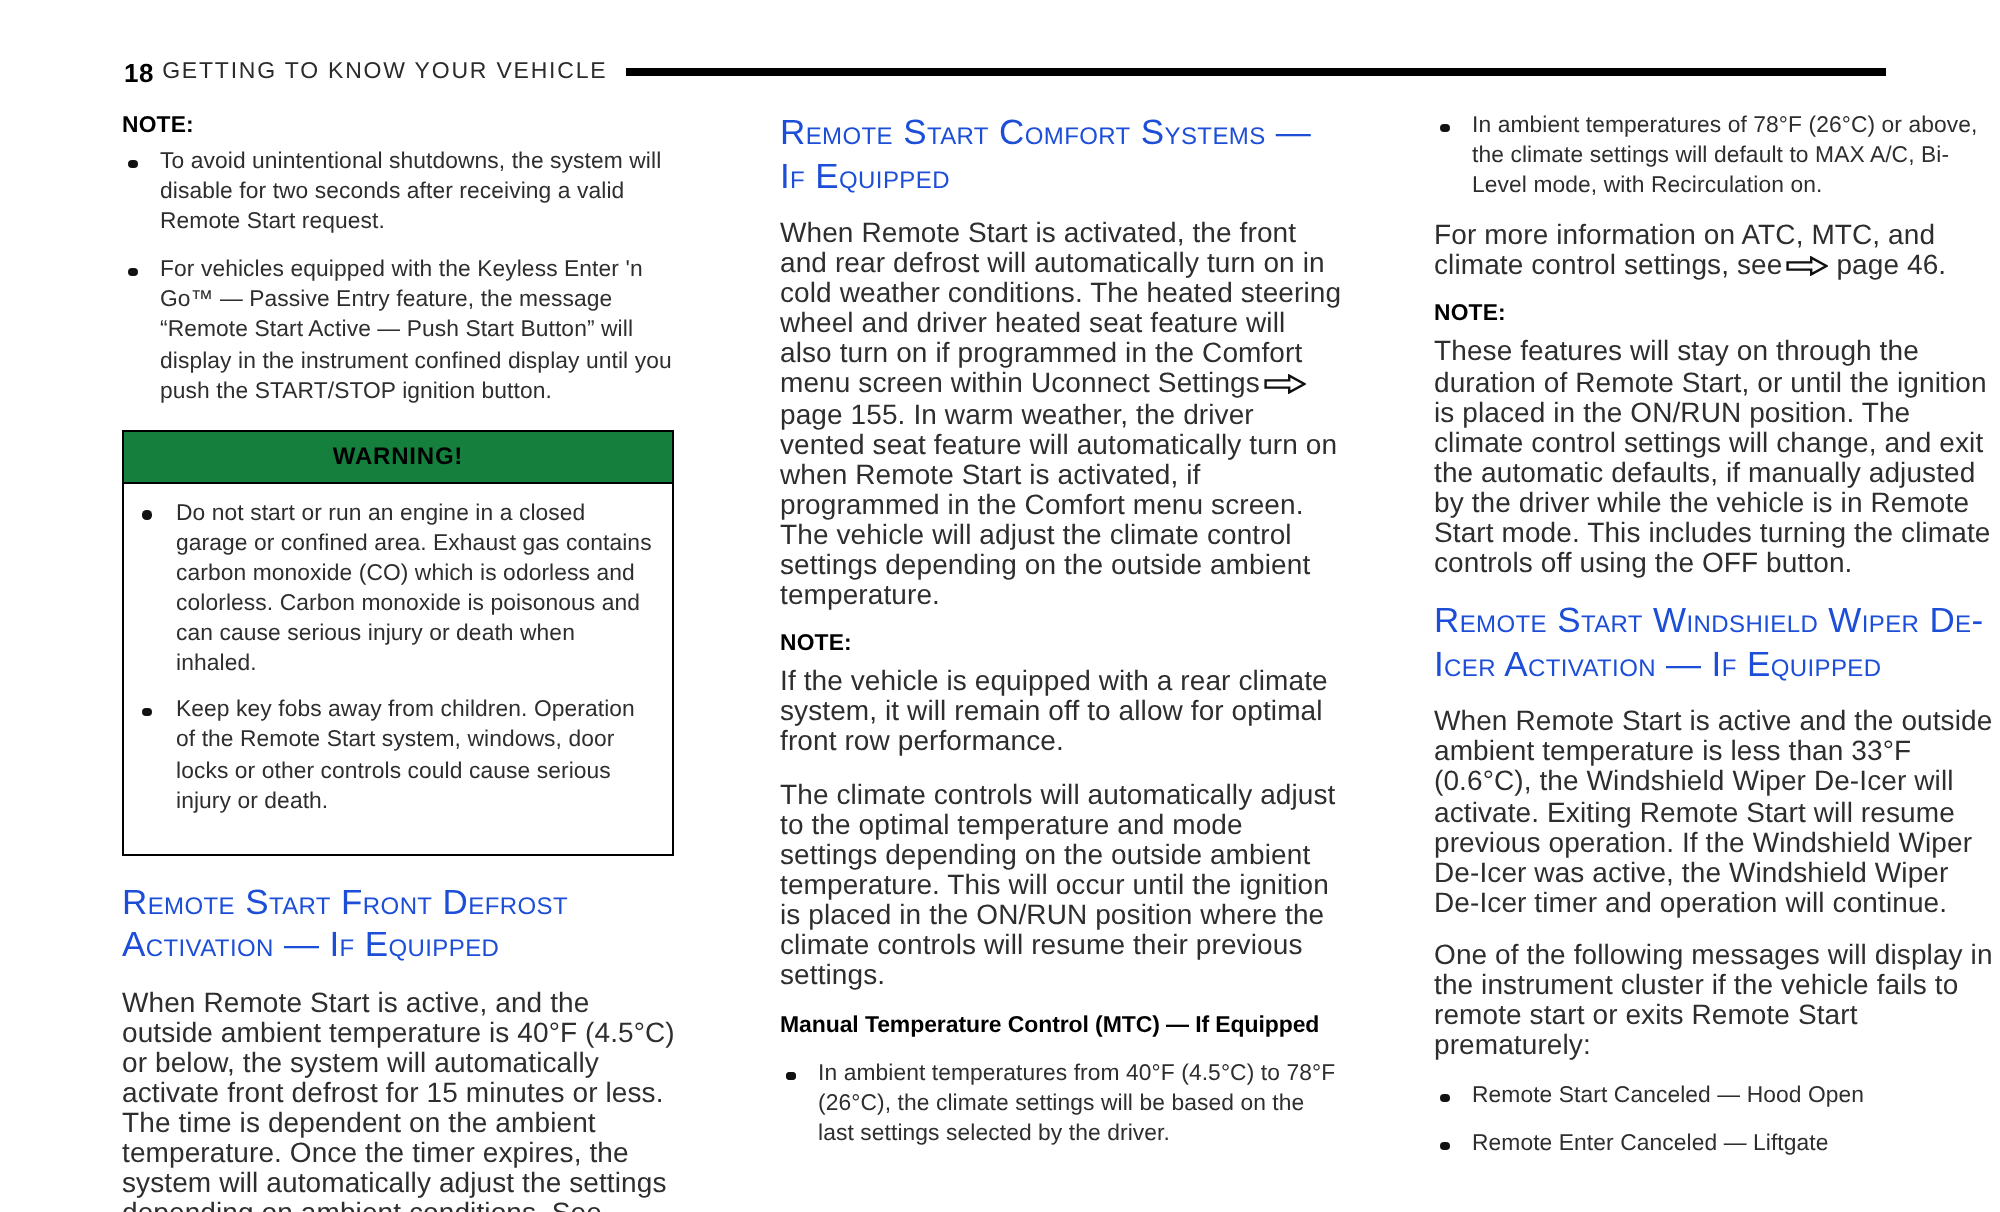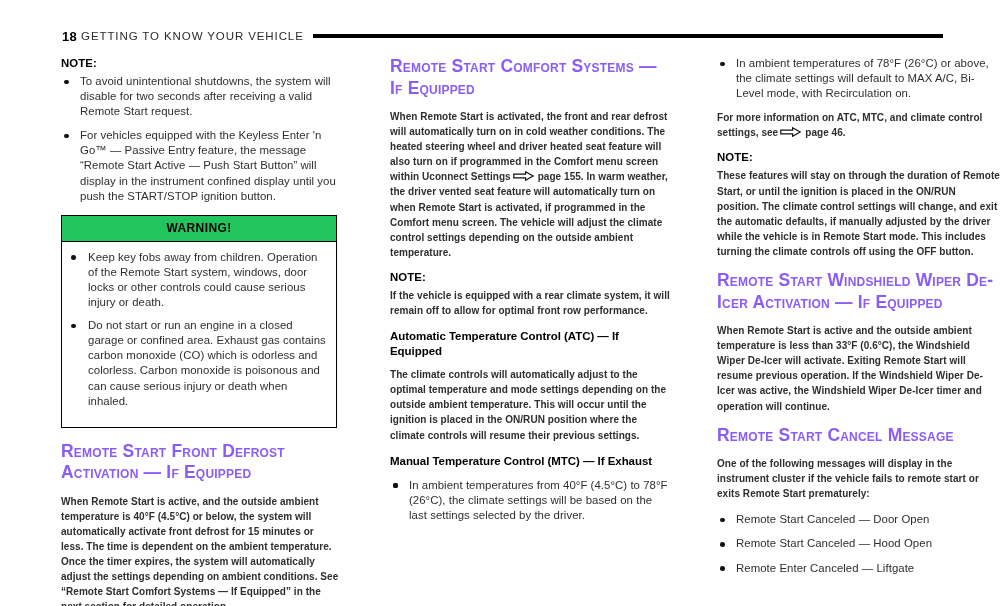--- a/index.html
+++ b/index.html
@@ -69,44 +69,43 @@
     box-sizing: border-box;
     width: 293px;
   }
   .col-1 { margin-left: 61px; width: 278px; }
   .col-2 { margin-left: 23px; width: 282px; }
   .col-3 { margin-left: 17px; width: 283px; }
 
   
   p {
     margin: 0 0 11px 0;
-    font-size: 10px;
+    font-size: 14px;
     line-height: 15.1px;
     color: #2e2e2e;
     letter-spacing: 0.05px;
-    font-weight: bold;
   }
   p.tight { margin-bottom: 10px; }
 
   .note-label {
     font-size: 11.4px;
     font-weight: bold;
     color: #000;
     margin: 0 0 3px 0;
     line-height: 15px;
     letter-spacing: 0.1px;
   }
 
   h2.section-head {
     font-size: 17.5px;
-    font-weight: bold;
+    font-weight: normal;
     font-variant: small-caps;
     letter-spacing: 0.2px;
     line-height: 21.5px;
-    color: #8b5cf6;
+    color: #1d4ed8;
     margin: 6px 0 10px 0;
   }
   h2.section-head.first { margin-top: 0; }
 
   h3.sub-head {
     font-size: 11.5px;
     font-weight: bold;
     color: #000;
     margin: 4px 0 8px 0;
     line-height: 15px;
@@ -141,21 +140,21 @@
 
   
   .warning-box {
     border: 1.4px solid #000;
     margin: 11px 0 13px 0;
     width: 276px;
     box-sizing: border-box;
     background: #fff;
   }
   .warning-head {
-    background: #22c55e;
+    background: #15803d;
     border-bottom: 1.4px solid #000;
     text-align: center;
     font-size: 12px;
     font-weight: bold;
     letter-spacing: 0.4px;
     color: #000;
     padding: 5px 0 6px 0;
   }
   .warning-body {
     padding: 8px 9px 9px 6px;
@@ -203,25 +202,25 @@
           <span>For vehicles equipped with the Keyless Enter 'n Go™ — Passive Entry feature, the message “Remote Start Active — Push Start Button” will display in the instrument confined display until you push the START/STOP ignition button.</span>
         </li>
       </ul>
 
       <div class="warning-box">
         <div class="warning-head">WARNING!</div>
         <div class="warning-body">
           <ul class="bullets">
             <li>
               <span class="bullet-dot"></span>
-              <span>Keep key fobs away from children. Operation of the Remote Start system, windows, door locks or other controls could cause serious injury or death.</span>
+              <span>Do not start or run an engine in a closed garage or confined area. Exhaust gas contains carbon monoxide (CO) which is odorless and colorless. Carbon monoxide is poisonous and can cause serious injury or death when inhaled.</span>
             </li>
             <li>
               <span class="bullet-dot"></span>
-              <span>Do not start or run an engine in a closed garage or confined area. Exhaust gas contains carbon monoxide (CO) which is odorless and colorless. Carbon monoxide is poisonous and can cause serious injury or death when inhaled.</span>
+              <span>Keep key fobs away from children. Operation of the Remote Start system, windows, door locks or other controls could cause serious injury or death.</span>
             </li>
           </ul>
         </div>
       </div>
 
       <h2 class="section-head">Remote Start Front Defrost Activation — If Equipped</h2>
 
       <p>When Remote Start is active, and the outside ambient temperature is 40°F (4.5°C) or below, the system will automatically activate front defrost for 15 minutes or less. The time is dependent on the ambient temperature. Once the timer expires, the system will automatically adjust the settings depending on ambient conditions. See “Remote Start Comfort Systems — If Equipped” in the next section for detailed operation.</p>
     </div>
 
@@ -229,24 +228,23 @@
 
       <h2 class="section-head first">Remote Start Comfort Systems — If Equipped</h2>
 
       <p class="tight"><span>When Remote Start is activated, the front and rear defrost will automatically turn on in cold weather conditions. The heated steering wheel and driver heated seat feature will also turn on if programmed in the Comfort menu screen within Uconnect Settings</span><span class="xref-arrow"><svg width="21" height="10" viewBox="0 0 21 10">
               <polygon points="0.8,3.2 12.6,3.2 12.6,0.8 20.2,5 12.6,9.2 12.6,6.8 0.8,6.8" fill="#ffffff" stroke="#111111" stroke-width="1.2" stroke-linejoin="miter"></polygon>
             </svg></span><span>page 155.</span> <span>In warm weather, the driver vented seat feature will automatically turn on when Remote Start is activated, if programmed in the Comfort menu screen. The vehicle will adjust the climate control settings depending on the outside ambient temperature.</span></p>
 
       <div class="note-label">NOTE:</div>
       <p>If the vehicle is equipped with a rear climate system, it will remain off to allow for optimal front row performance.</p>
 
-      <h3 class="sub-head">Automatic Temperature Control (ATC) — If Equipped</h3>
       <p>The climate controls will automatically adjust to the optimal temperature and mode settings depending on the outside ambient temperature. This will occur until the ignition is placed in the ON/RUN position where the climate controls will resume their previous settings.</p>
 
-      <h3 class="sub-head">Manual Temperature Control (MTC) — If Exhaust</h3>
+      <h3 class="sub-head">Manual Temperature Control (MTC) — If Equipped</h3>
       <ul class="bullets">
         <li>
           <span class="bullet-dot"></span>
         </li>
         <li>
           <span class="bullet-dot"></span>
           <span>In ambient temperatures from 40°F (4.5°C) to 78°F (26°C), the climate settings will be based on the last settings selected by the driver.</span>
         </li>
       </ul>
     </div>
@@ -263,28 +261,23 @@
       <p class="tight"><span>For more information on ATC, MTC, and climate control settings, see</span><span class="xref-arrow"><svg width="21" height="10" viewBox="0 0 21 10">
               <polygon points="0.8,3.2 12.6,3.2 12.6,0.8 20.2,5 12.6,9.2 12.6,6.8 0.8,6.8" fill="#ffffff" stroke="#111111" stroke-width="1.2" stroke-linejoin="miter"></polygon>
             </svg></span><span>page 46.</span></p>
 
       <div class="note-label">NOTE:</div>
       <p>These features will stay on through the duration of Remote Start, or until the ignition is placed in the ON/RUN position. The climate control settings will change, and exit the automatic defaults, if manually adjusted by the driver while the vehicle is in Remote Start mode. This includes turning the climate controls off using the OFF button.</p>
 
       <h2 class="section-head">Remote Start Windshield Wiper De-Icer Activation — If Equipped</h2>
       <p>When Remote Start is active and the outside ambient temperature is less than 33°F (0.6°C), the Windshield Wiper De-Icer will activate. Exiting Remote Start will resume previous operation. If the Windshield Wiper De-Icer was active, the Windshield Wiper De-Icer timer and operation will continue.</p>
 
-      <h2 class="section-head">Remote Start Cancel Message</h2>
       <p>One of the following messages will display in the instrument cluster if the vehicle fails to remote start or exits Remote Start prematurely:</p>
 
       <ul class="bullets">
-        <li>
-          <span class="bullet-dot"></span>
-          <span>Remote Start Canceled — Door Open</span>
-        </li>
         <li>
           <span class="bullet-dot"></span>
           <span>Remote Start Canceled — Hood Open</span>
         </li>
         <li>
           <span class="bullet-dot"></span>
           <span>Remote Enter Canceled — Liftgate</span>
         </li>
       </ul>
     </div>

